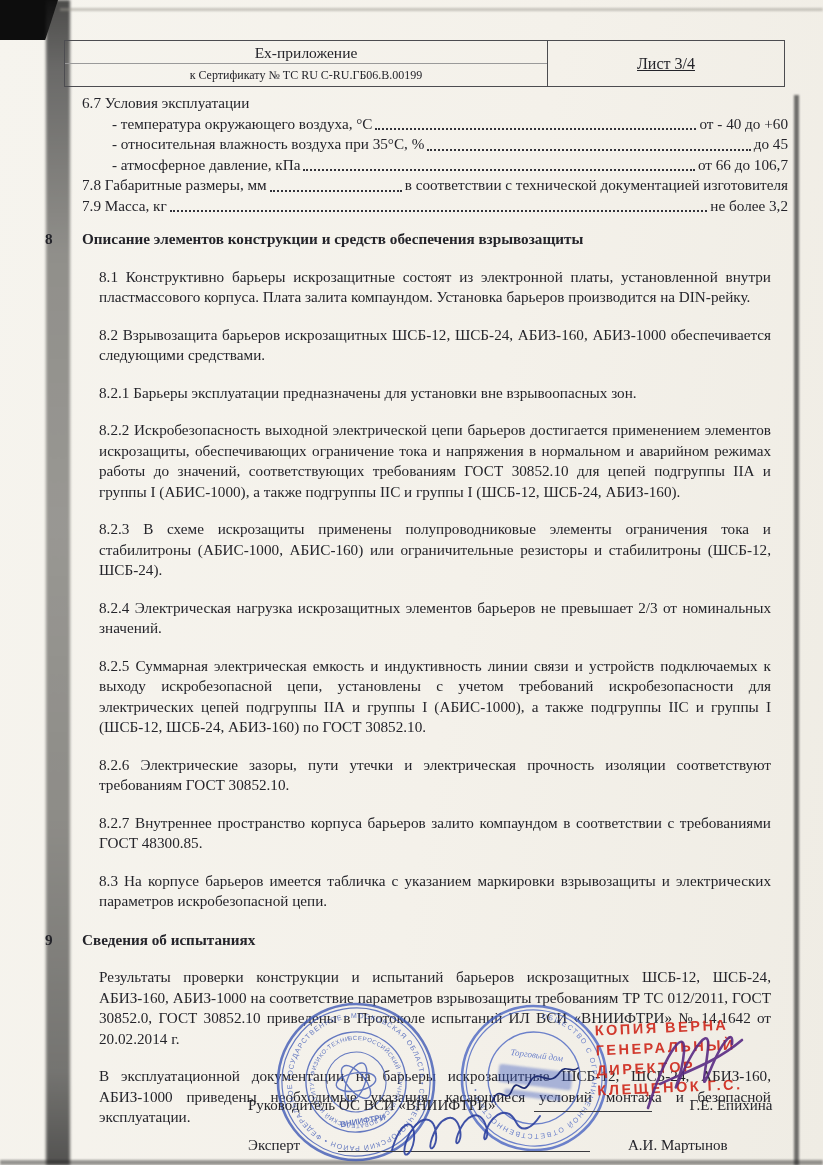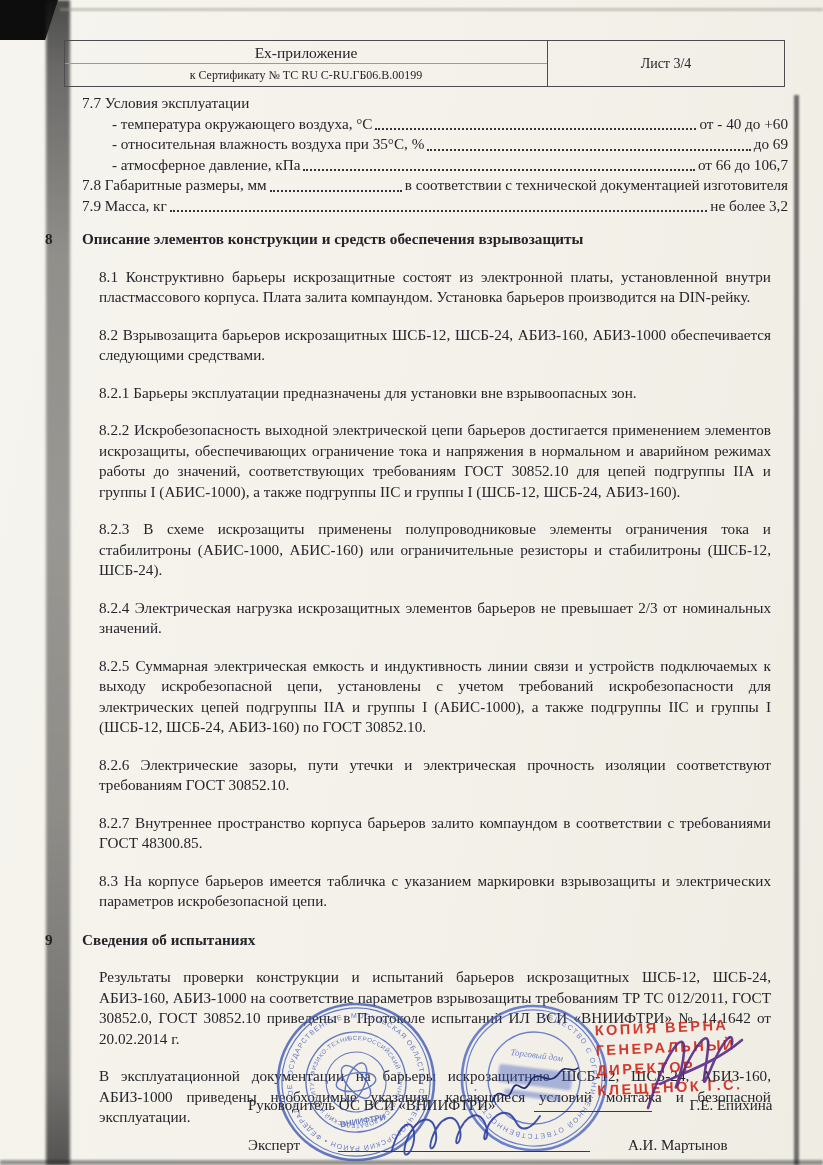--- a/index.html
+++ b/index.html
@@ -14,21 +14,21 @@
         clip-path:polygon(0 0,100% 0,78% 100%,0 100%);}
   .scan-top{position:absolute;left:60px;top:8px;right:0;height:3px;background:#9a978f;opacity:.5;filter:blur(1px);}
   .scan-right{position:absolute;right:24px;top:95px;bottom:0;width:5px;background:#2a2a2a;opacity:.65;filter:blur(1px);}
   .scan-bottom{position:absolute;left:0;bottom:0;width:100%;height:5px;background:#222;opacity:.45;filter:blur(1px);}
 
   
   .header-table{position:absolute;top:40px;left:64px;right:38px;display:flex;border:1.6px solid #4c4c50;background:transparent;}
   .header-left{flex:1;text-align:center;border-right:1.6px solid #4c4c50;}
   .hl1{font-size:15.5px;line-height:21px;padding-top:1px;border-bottom:1px solid #9a9a9a;}
   .hl2{font-size:12px;line-height:22px;}
-  .header-right{width:236px;display:flex;align-items:center;justify-content:center;font-size:14px;}
+  .header-right{width:236px;display:flex;align-items:center;justify-content:center;font-size:16px;text-decoration:underline;}
 
   
   .content{position:absolute;top:93px;left:82px;right:35px;font-size:15.2px;line-height:20.5px;text-align:justify;}
   .spec-row{display:flex;align-items:flex-end;}
   .spec-row.indent{padding-left:30px;}
   .spec-label{white-space:nowrap;}
   .spec-value{white-space:nowrap;}
   .leader{flex:1 1 auto;border-bottom:2px dotted #33333a;margin:0 3px 4px 3px;min-width:12px;}
 
   .sec-head{position:relative;font-weight:bold;margin:13px 0 3px 0;text-align:left;}
@@ -64,32 +64,32 @@
     <div class="header-left">
       <div class="hl1">Ех-приложение</div>
       <div class="hl2">к Сертификату № ТС RU C-RU.ГБ06.В.00199</div>
     </div>
     <div class="header-right">Лист 3/4</div>
   </div>
 
   <div class="content">
 
     <div class="spec-row plain">
-      <span class="spec-label">7.7 Условия эксплуатации</span>
+      <span class="spec-label">6.7 Условия эксплуатации</span>
 
     </div>
     <div class="spec-row indent">
       <span class="spec-label">- температура окружающего воздуха, °С</span>
       <span class="leader"></span>
       <span class="spec-value">от - 40 до +60</span>
     </div>
     <div class="spec-row indent">
       <span class="spec-label">- относительная влажность воздуха при 35°С,  %</span>
       <span class="leader"></span>
-      <span class="spec-value">до 69</span>
+      <span class="spec-value">до 45</span>
     </div>
     <div class="spec-row indent">
       <span class="spec-label">- атмосферное давление, кПа</span>
       <span class="leader"></span>
       <span class="spec-value">от 66 до 106,7</span>
     </div>
     <div class="spec-row">
       <span class="spec-label">7.8 Габаритные размеры, мм</span>
       <span class="leader"></span>
       <span class="spec-value">в соответствии с технической документацией изготовителя</span>

